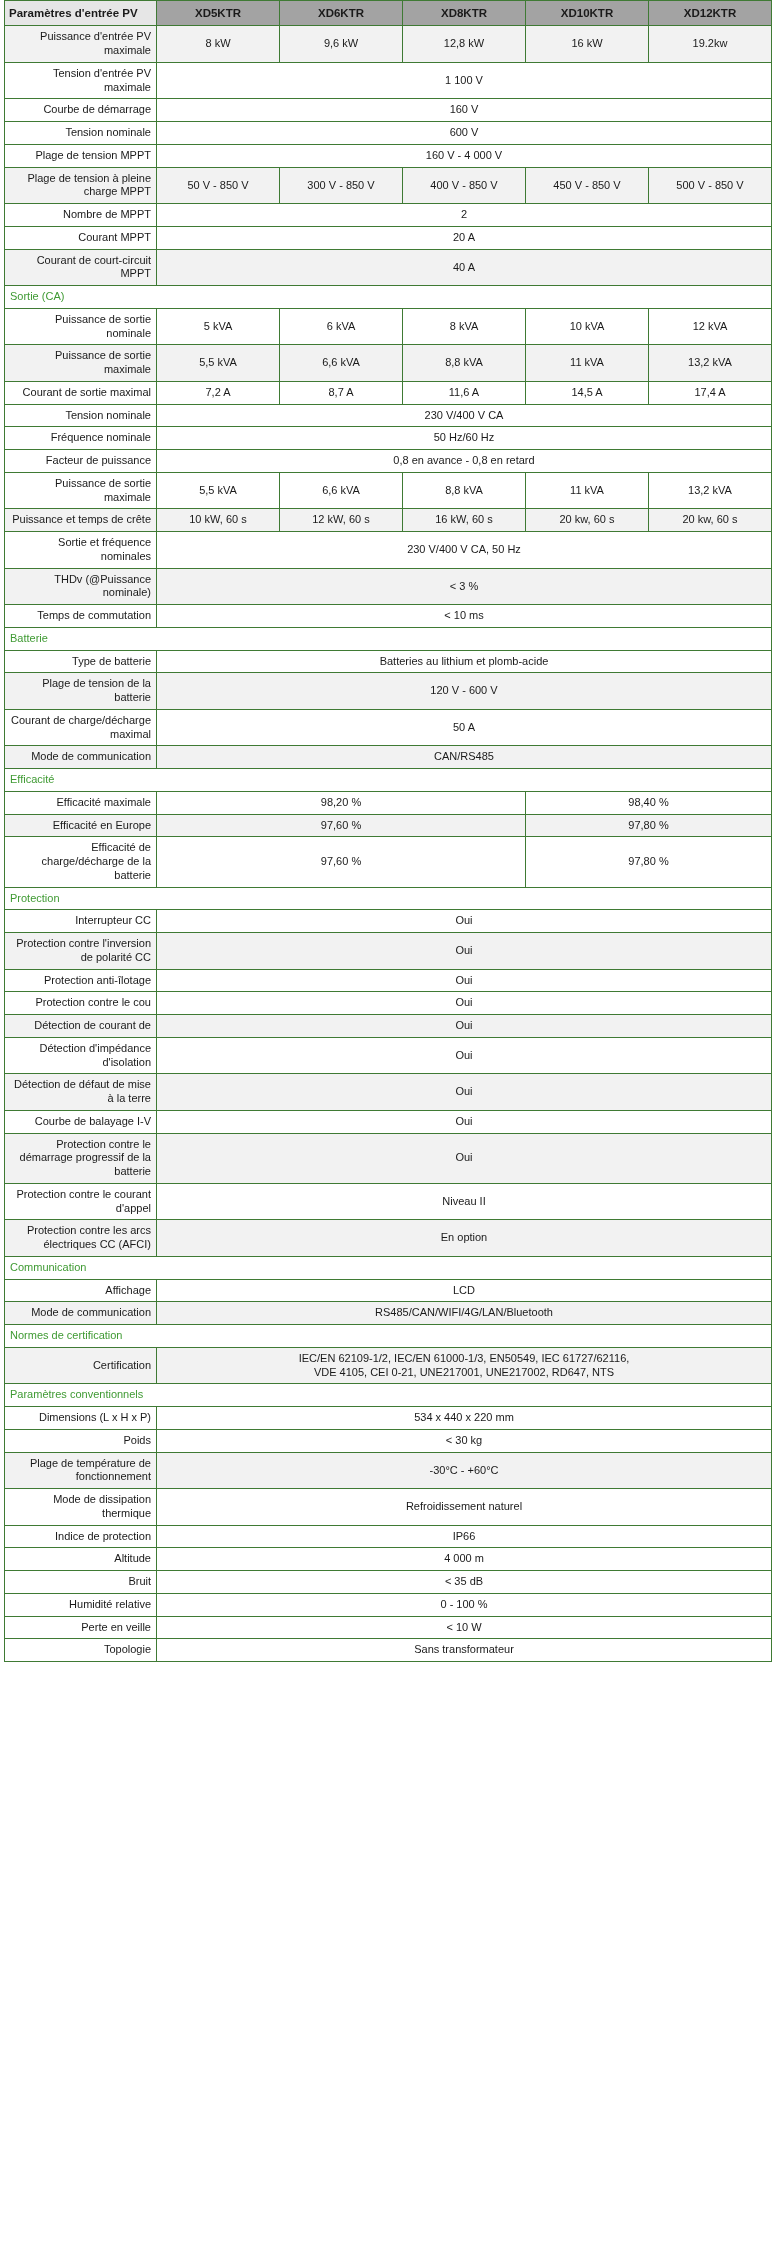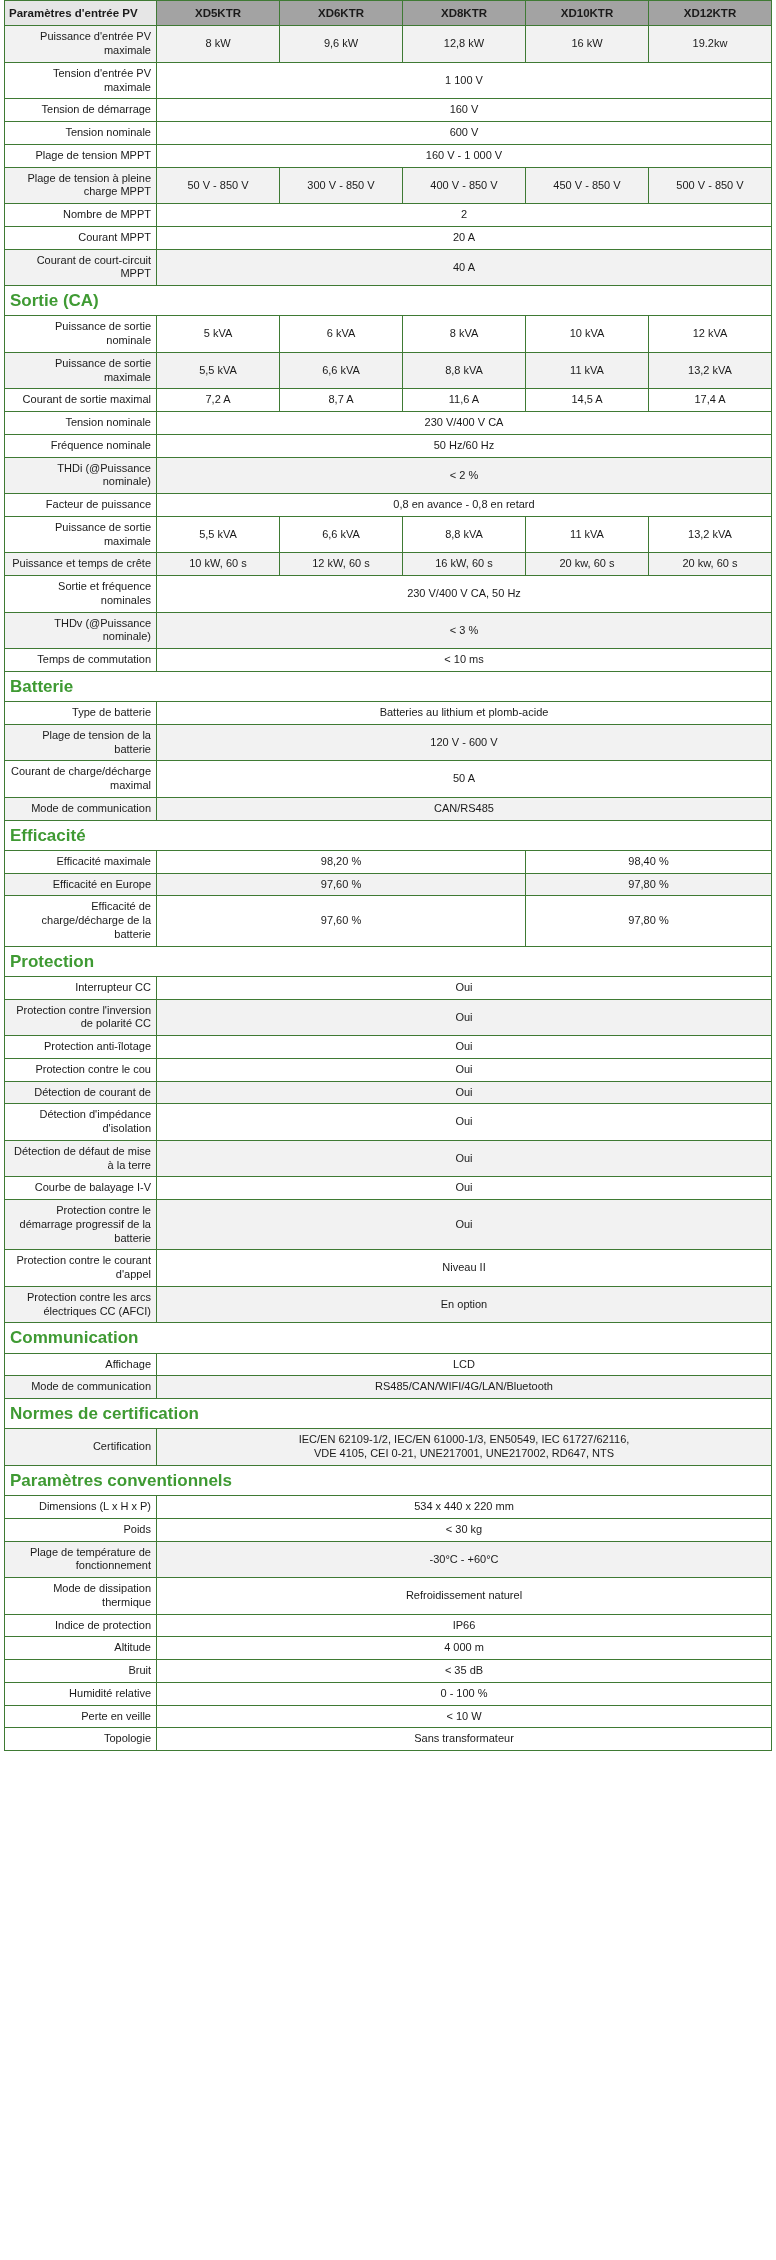--- a/index.html
+++ b/index.html
@@ -46,25 +46,25 @@
     font-size: 11.5px;
   }
   tr.head td.lbl-head {
     background: #e6e6e6;
     text-align: left;
   }
 
   
   tr.section td {
     color: #3f9a33;
-    font-weight: bold;
+    font-weight: normal;
     background: #ffffff;
     text-align: left;
     padding: 4px 5px;
-    font-size: 17px;
+    font-size: 11px;
   }
 
   td.lbl {
     text-align: right;
   }
   td.val {
     text-align: center;
   }
   td.shade {
     background: #f2f2f2;
@@ -101,30 +101,30 @@
           <td class="val shade">9,6 kW</td>
           <td class="val shade">12,8 kW</td>
           <td class="val shade">16 kW</td>
           <td class="val shade">19.2kw</td>
         </tr>
         <tr>
           <td class="lbl">Tension d'entrée PV maximale</td>
           <td class="val" colspan="5">1 100 V</td>
         </tr>
         <tr>
-          <td class="lbl">Tension de démarrage</td>
+          <td class="lbl">Courbe de démarrage</td>
           <td class="val" colspan="5">160 V</td>
         </tr>
         <tr>
           <td class="lbl">Tension nominale</td>
           <td class="val" colspan="5">600 V</td>
         </tr>
         <tr>
           <td class="lbl">Plage de tension MPPT</td>
-          <td class="val" colspan="5">160 V - 1 000 V</td>
+          <td class="val" colspan="5">160 V - 4 000 V</td>
         </tr>
         <tr class="alt">
           <td class="lbl shade">Plage de tension à pleine charge MPPT</td>
           <td class="val shade">50 V - 850 V</td>
           <td class="val shade">300 V - 850 V</td>
           <td class="val shade">400 V - 850 V</td>
           <td class="val shade">450 V - 850 V</td>
           <td class="val shade">500 V - 850 V</td>
         </tr>
         <tr>
@@ -167,24 +167,20 @@
           <td class="val">17,4 A</td>
         </tr>
         <tr>
           <td class="lbl">Tension nominale</td>
           <td class="val" colspan="5">230 V/400 V CA</td>
         </tr>
         <tr>
           <td class="lbl">Fréquence nominale</td>
           <td class="val" colspan="5">50 Hz/60 Hz</td>
         </tr>
-        <tr class="alt">
-          <td class="lbl shade">THDi (@Puissance nominale)</td>
-          <td class="val shade" colspan="5">&lt; 2 %</td>
-        </tr>
         <tr>
           <td class="lbl">Facteur de puissance</td>
           <td class="val" colspan="5">0,8 en avance - 0,8 en retard</td>
         </tr>
         <tr>
           <td class="lbl">Puissance de sortie maximale</td>
           <td class="val">5,5 kVA</td>
           <td class="val">6,6 kVA</td>
           <td class="val">8,8 kVA</td>
           <td class="val">11 kVA</td>

